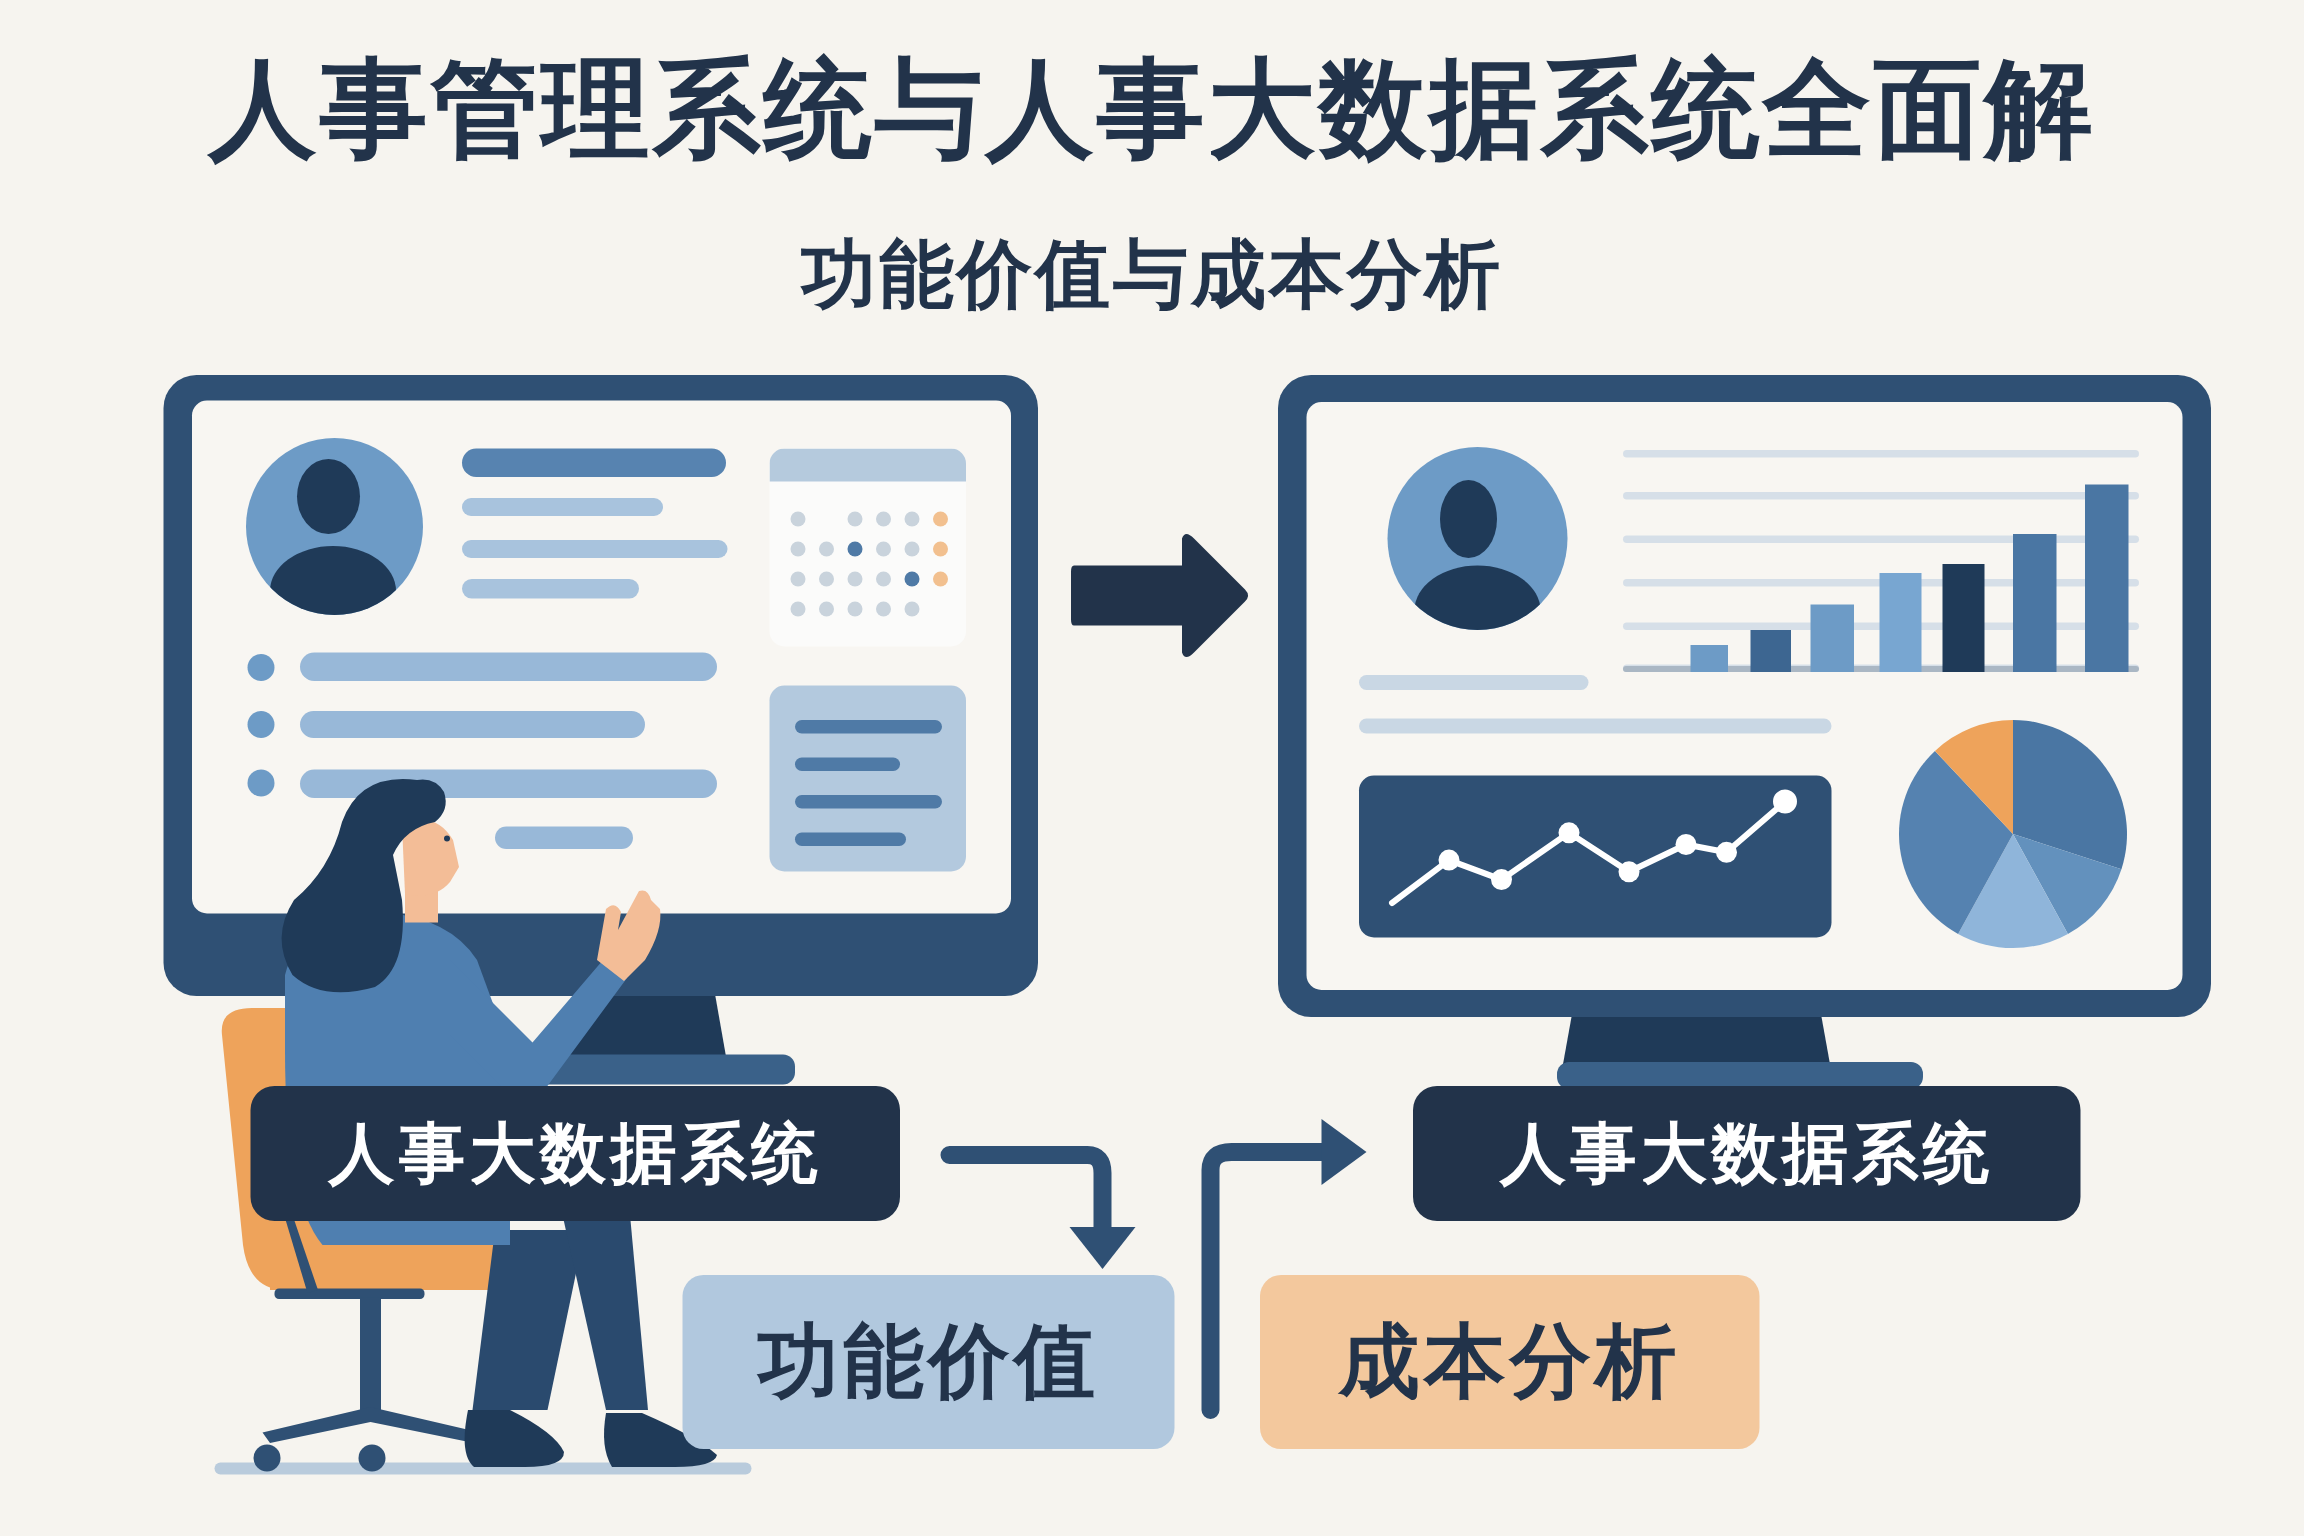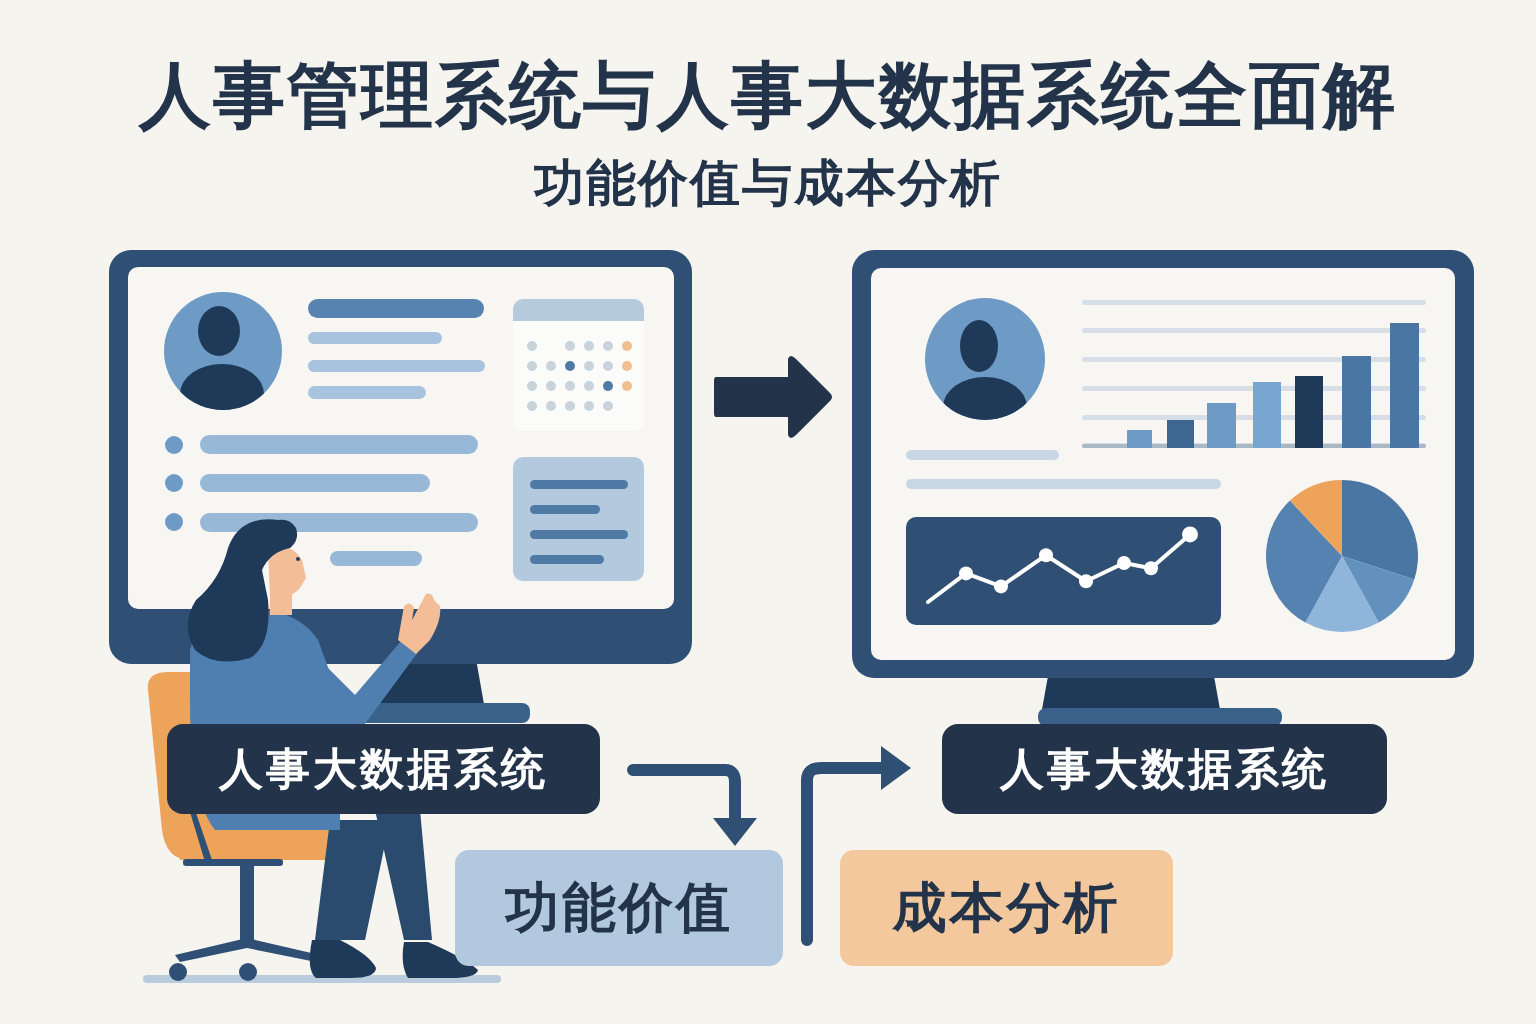--- a/index.html
+++ b/index.html
@@ -6,21 +6,21 @@
   html, body { width: 1536px; height: 1024px; overflow: hidden; }
   body {
     background: #f6f4ef;
     font-family: "DejaVu Sans", "Liberation Sans", sans-serif;
     position: relative;
     color: #1f3149;
   }
 
   
   .title-main {
-    position: absolute; left: 0; top: 59px; width: 1536px;
+    position: absolute; left: 0; top: 36px; width: 1536px;
     text-align: center; font-size: 72px; font-weight: bold;
     color: #22334a; letter-spacing: 2px; line-height: 1;
   }
   .title-sub {
     position: absolute; left: 0; top: 158px; width: 1536px;
     text-align: center; font-size: 50px; font-weight: bold;
     color: #22334a; letter-spacing: 2px; line-height: 1;
   }
 
   

